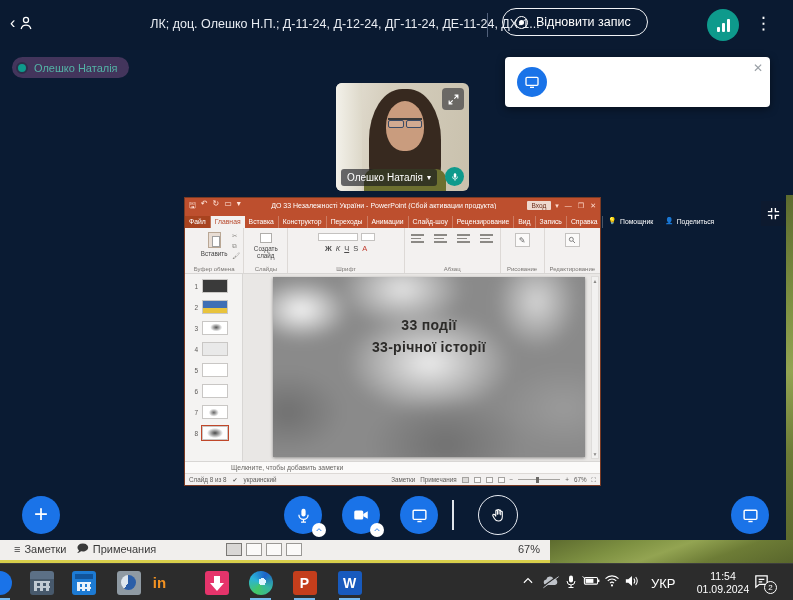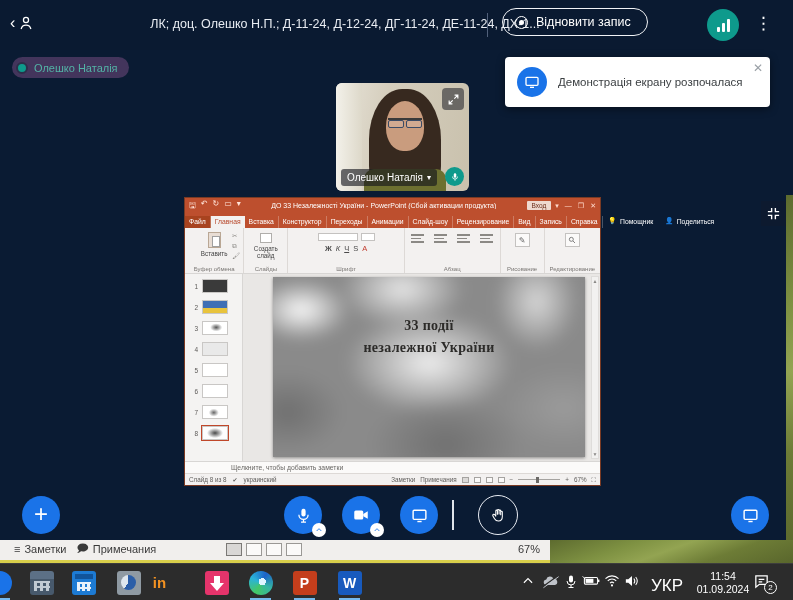--- a/index.html
+++ b/index.html
@@ -80,21 +80,21 @@
   .thumbrow { display:flex; align-items:center; gap:4px; margin-bottom:7px; }
   .thumbrow .n { width:7px; text-align:right; font-size:6.5px; color:#5c5a58; }
   .thumbrow .tm { width:26px; height:14px; background:#fff; border:1px solid #c9c7c5; }
   .tm.t1 { background:#3a3a3a; }
   .tm.t2 { background:linear-gradient(#3f6fb5 55%,#e8c33c 55%); }
   .tm.t3 { background:#fff radial-gradient(6px 4px at 55% 45%, #555, transparent); }
   .tm.t4 { background:#e9e9e9; }
   .tm.t7 { background:#fff radial-gradient(5px 4px at 45% 55%, #666, transparent); }
   .tm.t8 { background:#fdfdfd radial-gradient(8px 5px at 50% 50%, #4a4a4a, transparent); outline:1.5px solid #c0472a; }
   #canvas { position:relative; flex:1; background:#e9e7e5; }
-  #slide { position:absolute; left:30px; top:3px; width:312px; height:180px; background:#8f8f8f; box-shadow:0 1px 3px rgba(0,0,0,.4); overflow:hidden;font-family:Liberation Serif, serif; }
+  #slide { position:absolute; left:30px; top:3px; width:312px; height:180px; background:#8f8f8f; box-shadow:0 1px 3px rgba(0,0,0,.4); overflow:hidden; }
   #slide .bg { position:absolute; inset:-12px; filter:blur(7px); background:
       radial-gradient(70px 45px at 12% 22%, #fdfdfd, transparent 70%),
       radial-gradient(90px 55px at 42% 12%, #e8e8e8, transparent 70%),
       radial-gradient(60px 70px at 82% 18%, #d8d8d8, transparent 70%),
       radial-gradient(80px 60px at 8% 72%, #6f6f6f, transparent 70%),
       radial-gradient(110px 70px at 55% 88%, #707070, transparent 70%),
       radial-gradient(90px 60px at 90% 70%, #9b9b9b, transparent 70%),
       radial-gradient(130px 80px at 50% 48%, #efefef, transparent 65%),
       #8a8a8a; }
   #slide .txt { position:absolute; left:0; right:0; top:38px; text-align:center; font-weight:bold; font-size:14px; line-height:1.55; color:#2c2b29; letter-spacing:.3px; }
@@ -147,21 +147,21 @@
   .maps:before { content:""; width:15px; height:15px; border-radius:50%; background:conic-gradient(#2b5ea8 0 60%, #dfe7ee 60% 100%); }
   .moodle { color:#f39222; font-size:15px; font-weight:bold; font-style:normal; }
   .dl { background:#e5346b; position:relative; }
   .dl:before { content:""; position:absolute; left:9px; top:5px; width:6px; height:8px; background:#fff; }
   .dl:after { content:""; position:absolute; left:5px; top:12px; border-left:7px solid transparent; border-right:7px solid transparent; border-top:8px solid #fff; }
   .edge { width:24px; height:24px; border-radius:50%; background:conic-gradient(from 210deg,#44c767,#2bb3d9,#1b62c9,#35b6a2,#44c767); position:relative; }
   .edge:before { content:""; position:absolute; left:6px; top:6px; width:12px; height:12px; border-radius:50%; background:radial-gradient(circle at 60% 40%, #dff5ff 0 35%, transparent 36%), transparent; }
   .pptico { background:#c43e1c; }
   .wordico { background:#185abd; }
   .tray-ico { position:absolute; top:10px; color:#fff; }
-  #lang { top:12px; color:#fff; font-size:17px; }
+  #lang { top:12px; color:#fff; font-size:13px; }
   #clock { top:6px; width:62px; text-align:center; color:#fff; font-size:10.5px; line-height:1.22; }
   #action { top:9px; }
   #action .badge { position:absolute; right:-7px; bottom:-4px; width:13px; height:13px; border-radius:50%; border:1.3px solid #fff; background:#2c2c2c; color:#fff; font-size:8px; display:flex; align-items:center; justify-content:center; }
   svg { display:block; }
 </style>
 </head>
 <body>
 
 <div id="screen">
 
@@ -196,21 +196,20 @@
     <span class="txt">Олешко Наталія</span>
   </div>
 
   <div id="toast" class="abs">
     <span class="ticon">
       <svg width="16" height="16" viewBox="0 0 24 24">
           <rect x="3" y="5" width="18" height="12" rx="1.5" fill="none" stroke="#fff" stroke-width="2"></rect>
           <path d="M9 20h6" stroke="#fff" stroke-width="2"></path>
         </svg>
     </span>
-    <span class="ttxt">Демонстрація екрану розпочалася</span>
     <span class="tclose">✕</span>
   </div>
 
   <div id="video" class="abs">
     <div class="curtain"></div>
     <div class="hair"></div>
     <div class="face"></div>
     <div class="glasses">
         <i></i>
         <i></i>
@@ -375,21 +374,21 @@
         <div class="thumbrow">
             <span class="n">8</span>
             <span class="tm t8"></span>
           </div>
       </div>
       <div id="canvas">
         <div id="slide">
           <div class="bg"></div>
           <div class="txt">
             <div>33 події</div>
-            <div>незалежної України</div>
+            <div>33-річної історії</div>
           </div>
         </div>
         <div class="vsb">
             <span>▲</span>
             <span>▼</span>
           </div>
       </div>
     </div>
     <div id="ppt-notes">Щелкните, чтобы добавить заметки</div>
     <div id="ppt-status">

